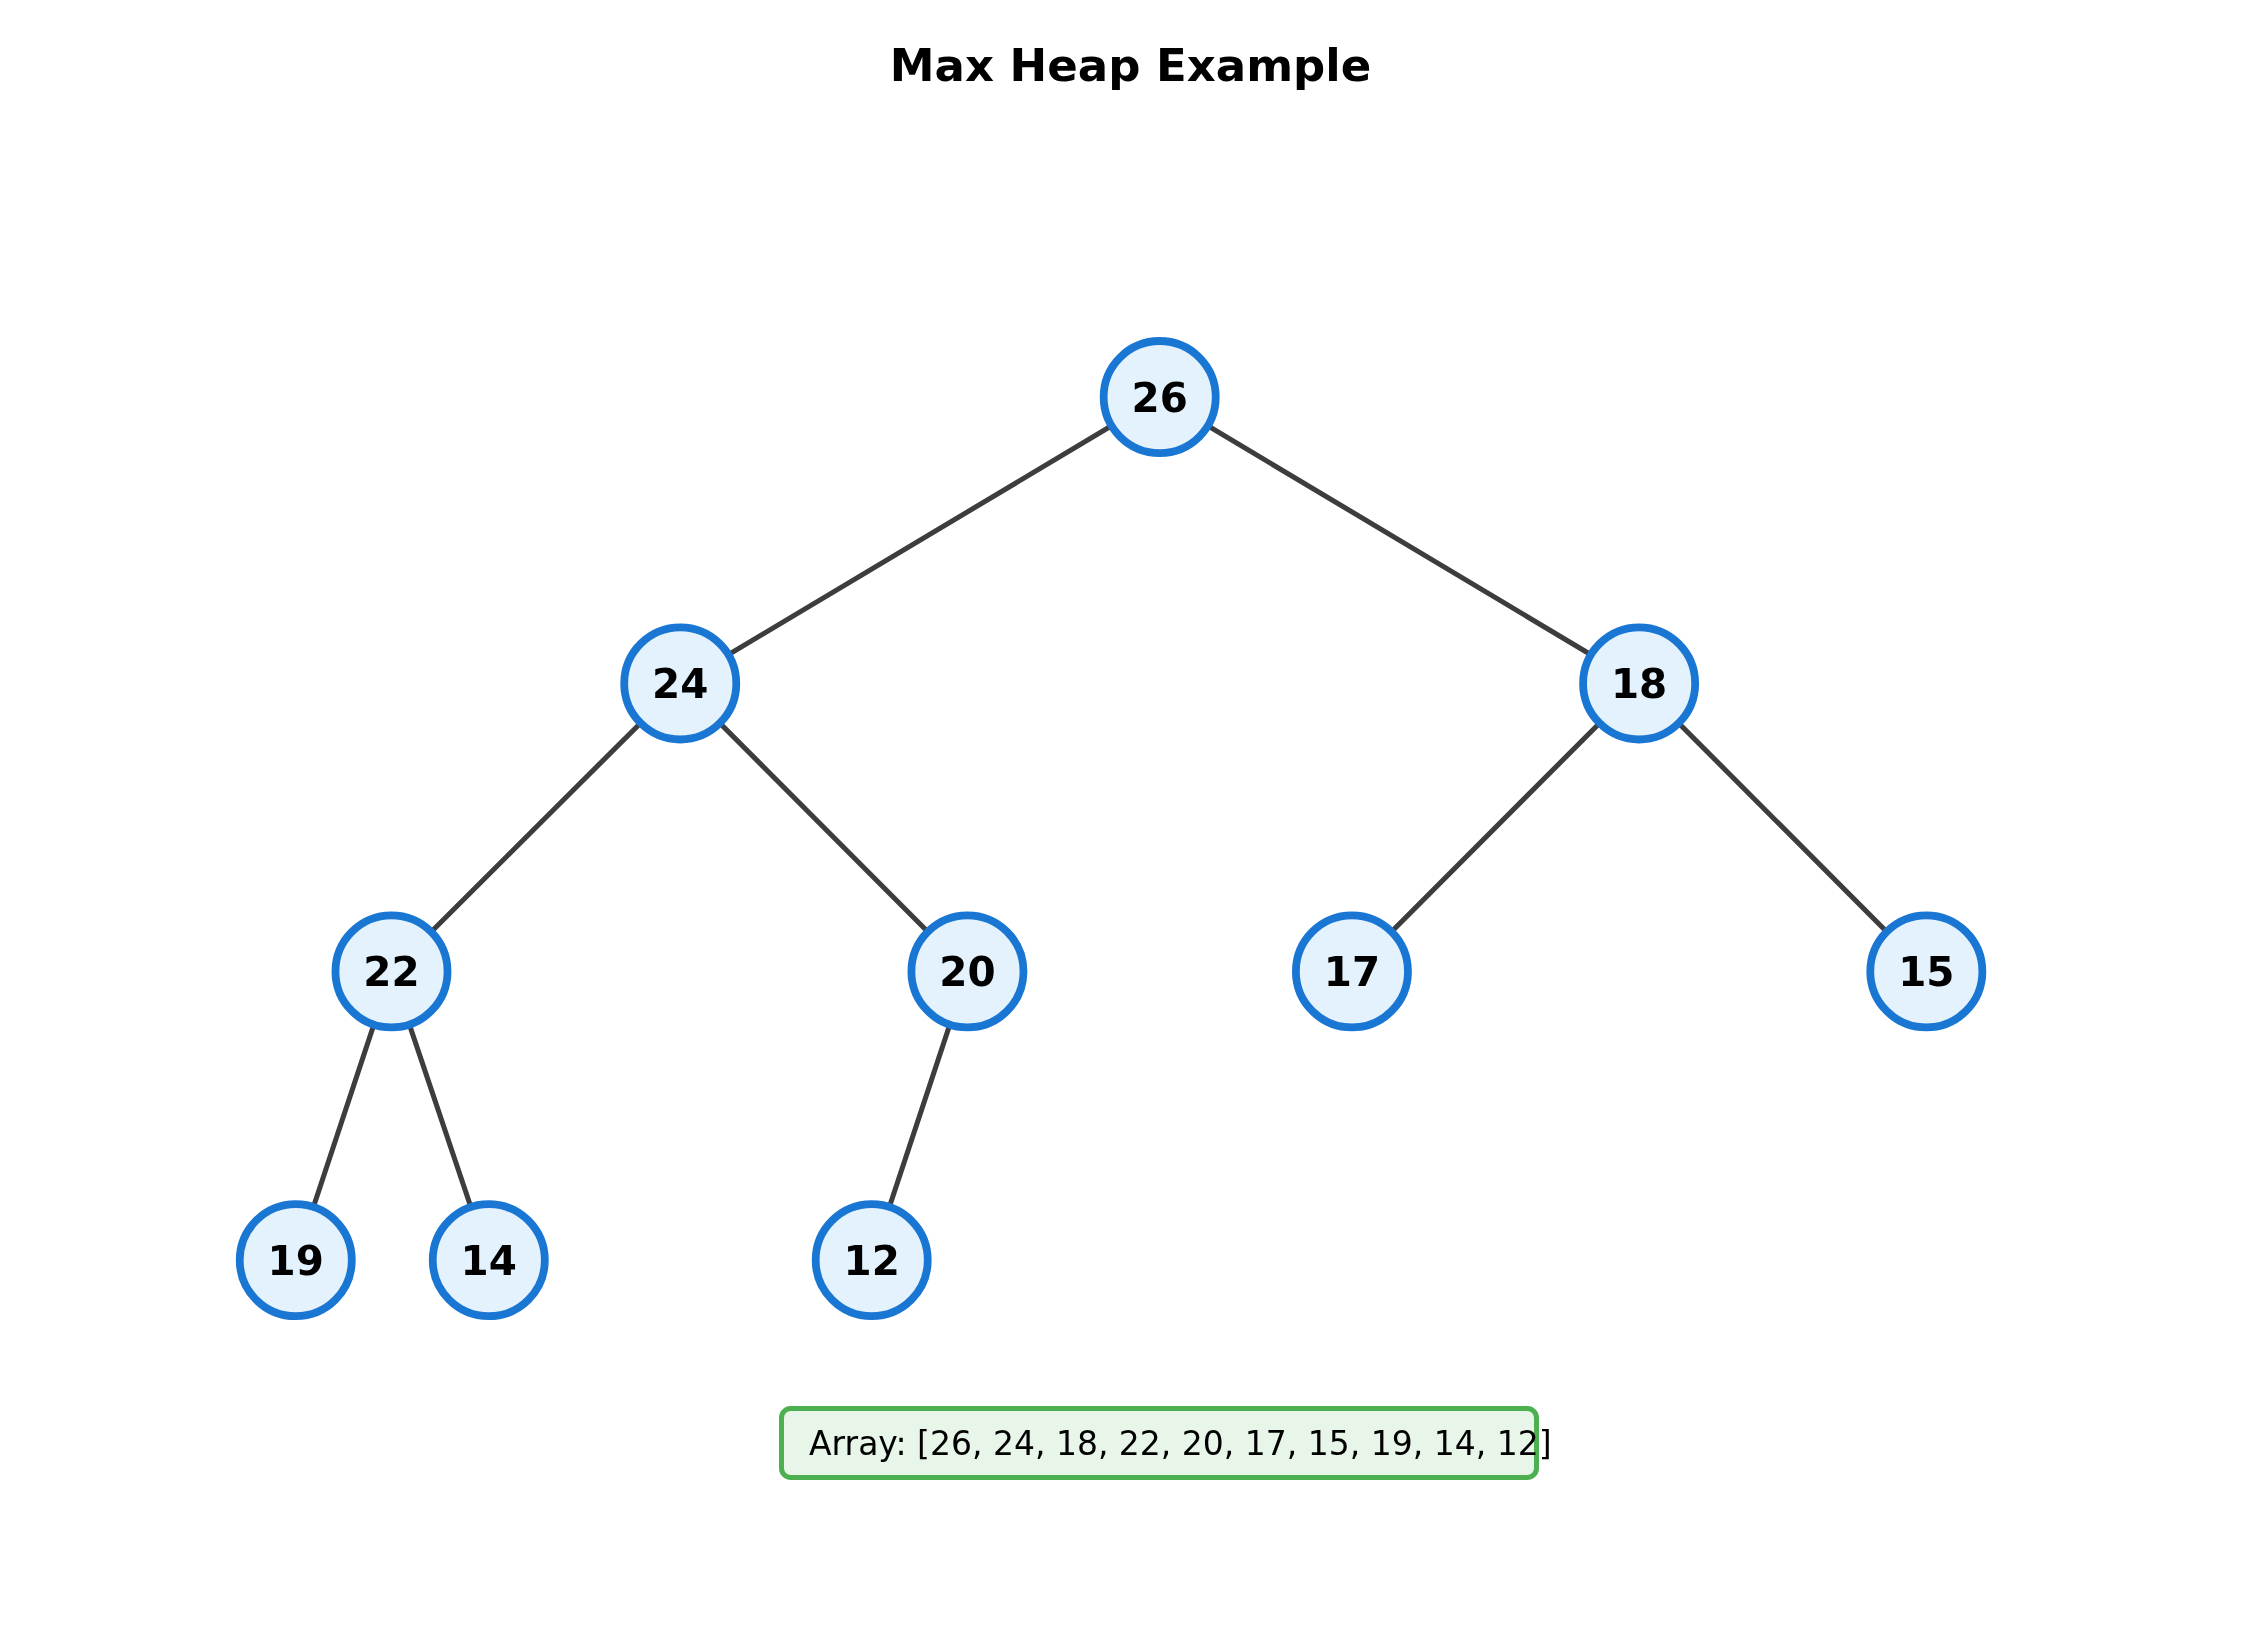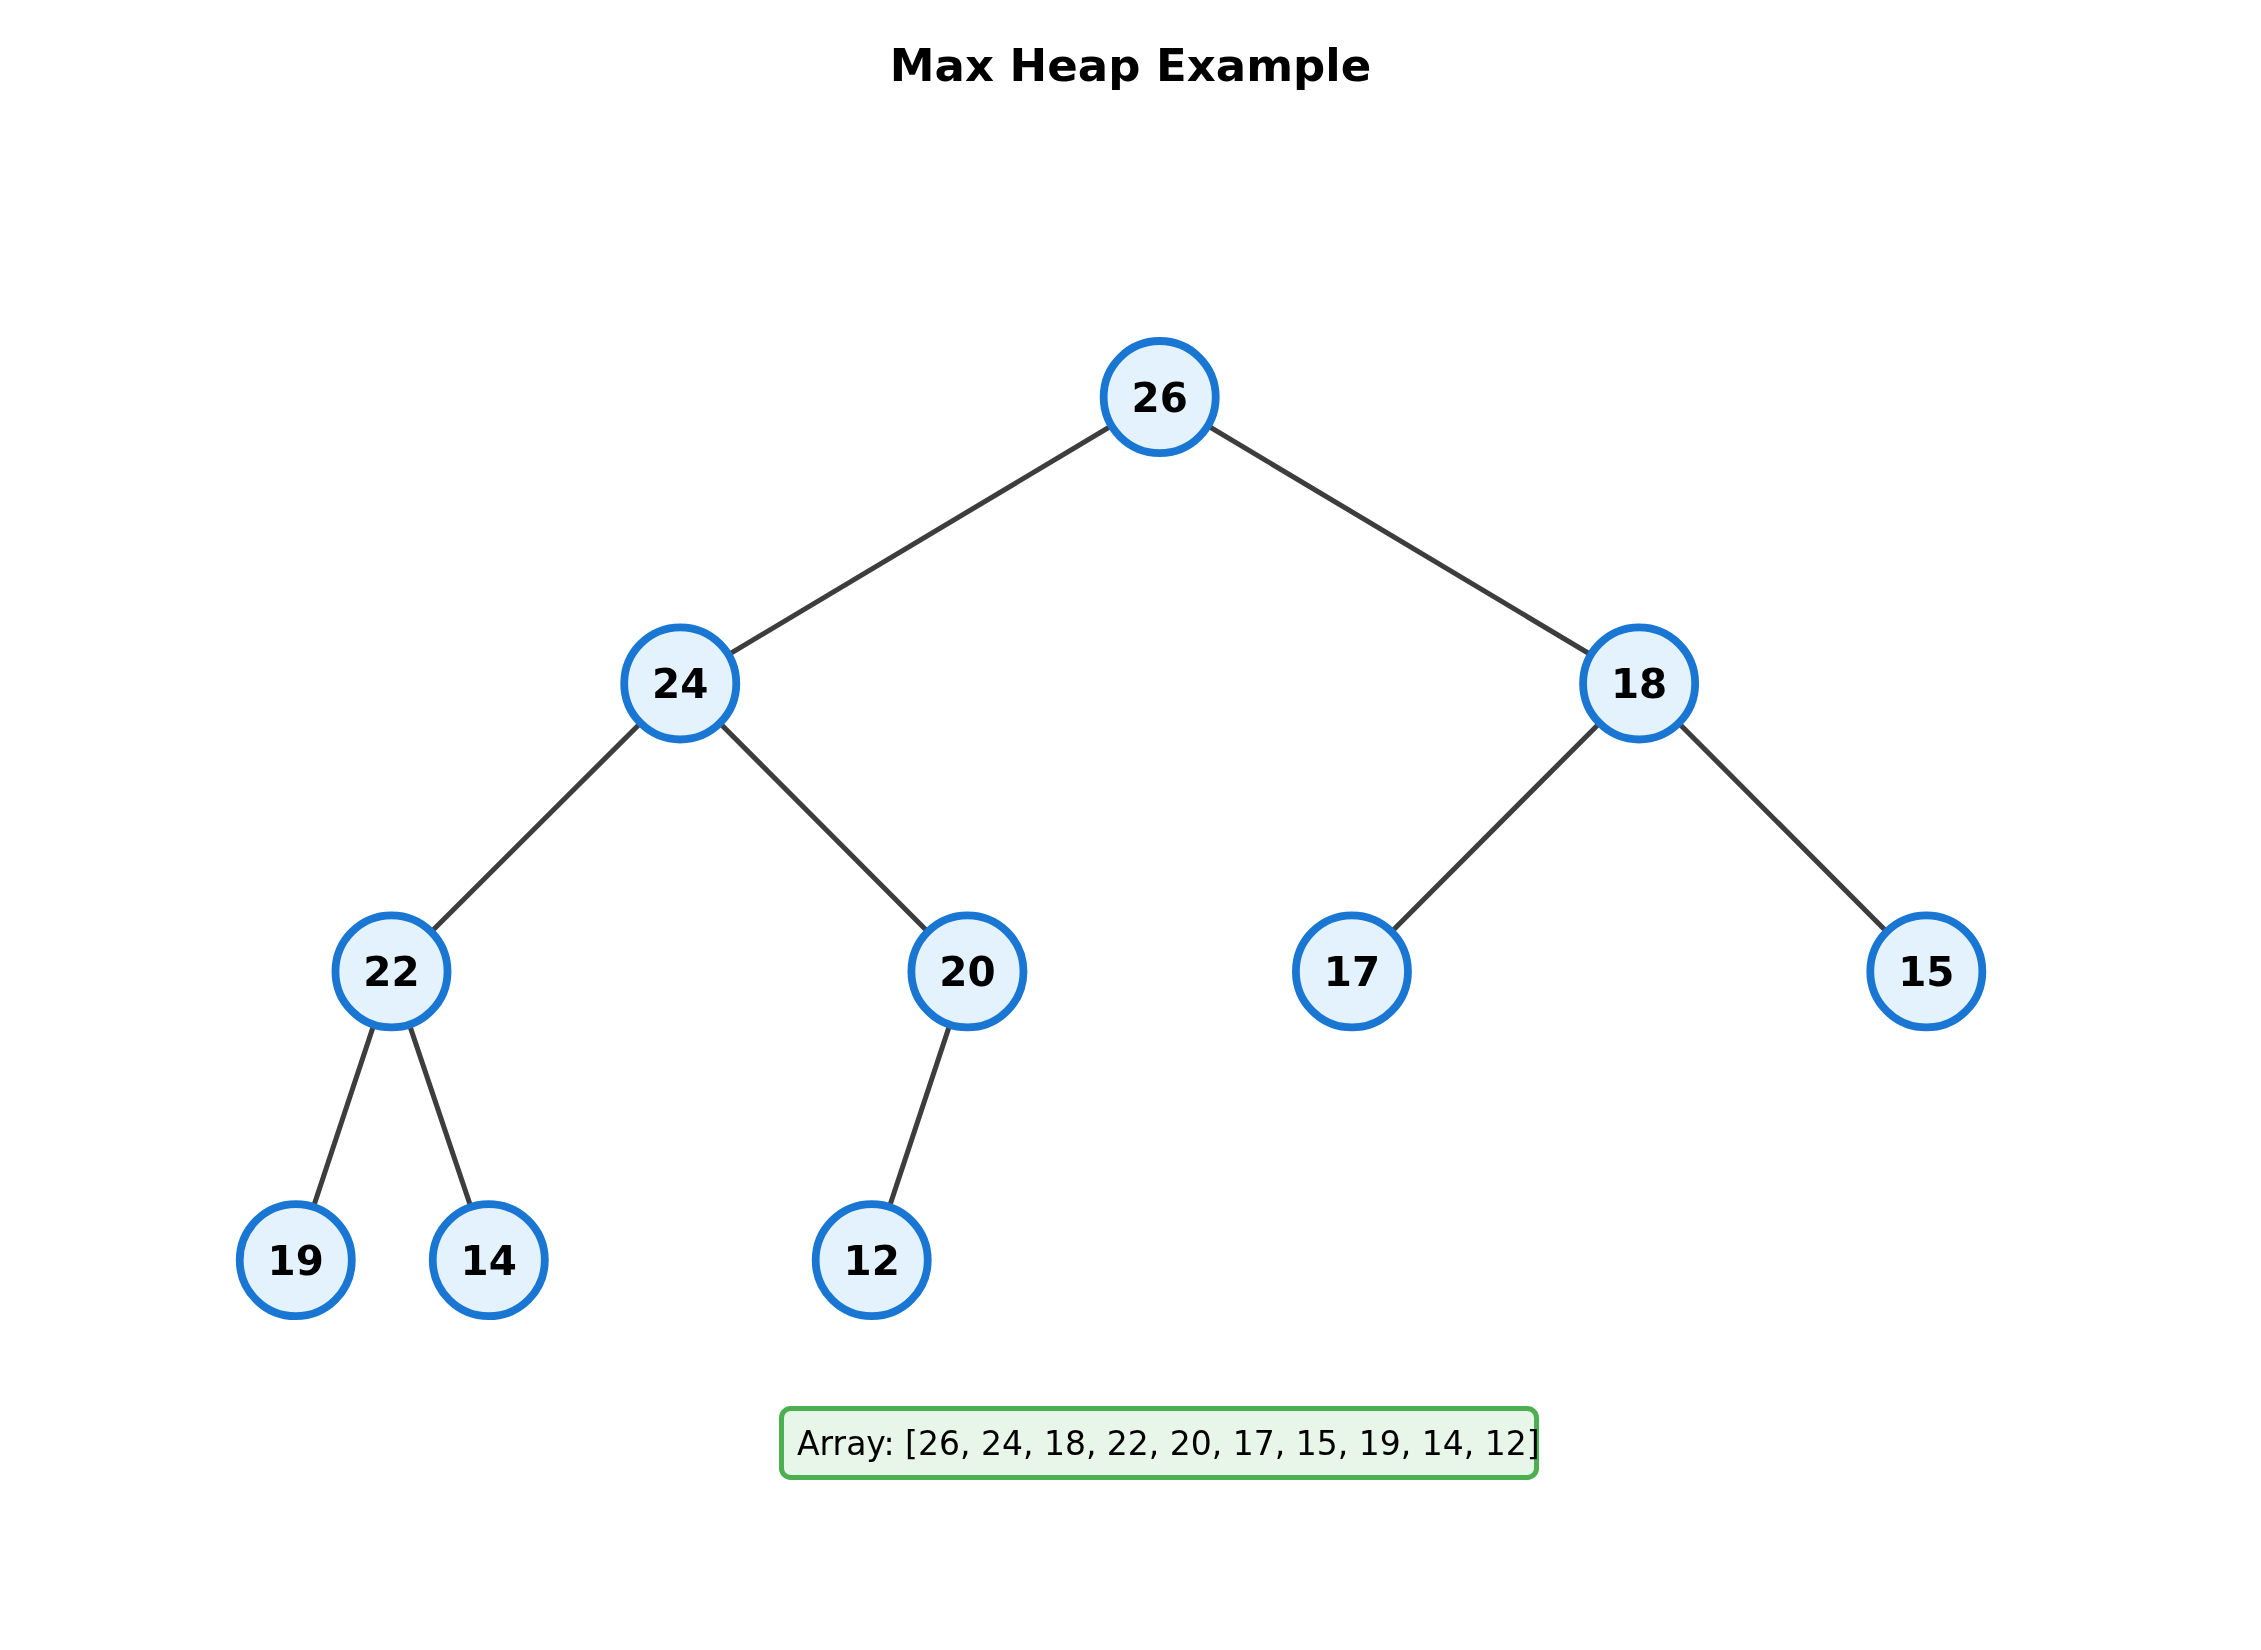--- a/index.html
+++ b/index.html
@@ -43,21 +43,21 @@
   #array-box {
     position: absolute;
     left: 779px;
     top: 1406px;
     width: 760px;
     height: 74px;
     box-sizing: border-box;
     border-radius: 11.7px;
     display: flex;
     align-items: center;
-    padding-left: 13px;
+    padding-left: 25px;
   }
   #array-box .array-text {
     font-size: 33px;
     color: #000000;
     white-space: nowrap;
   }
 </style>
 </head>
 <body>
 

